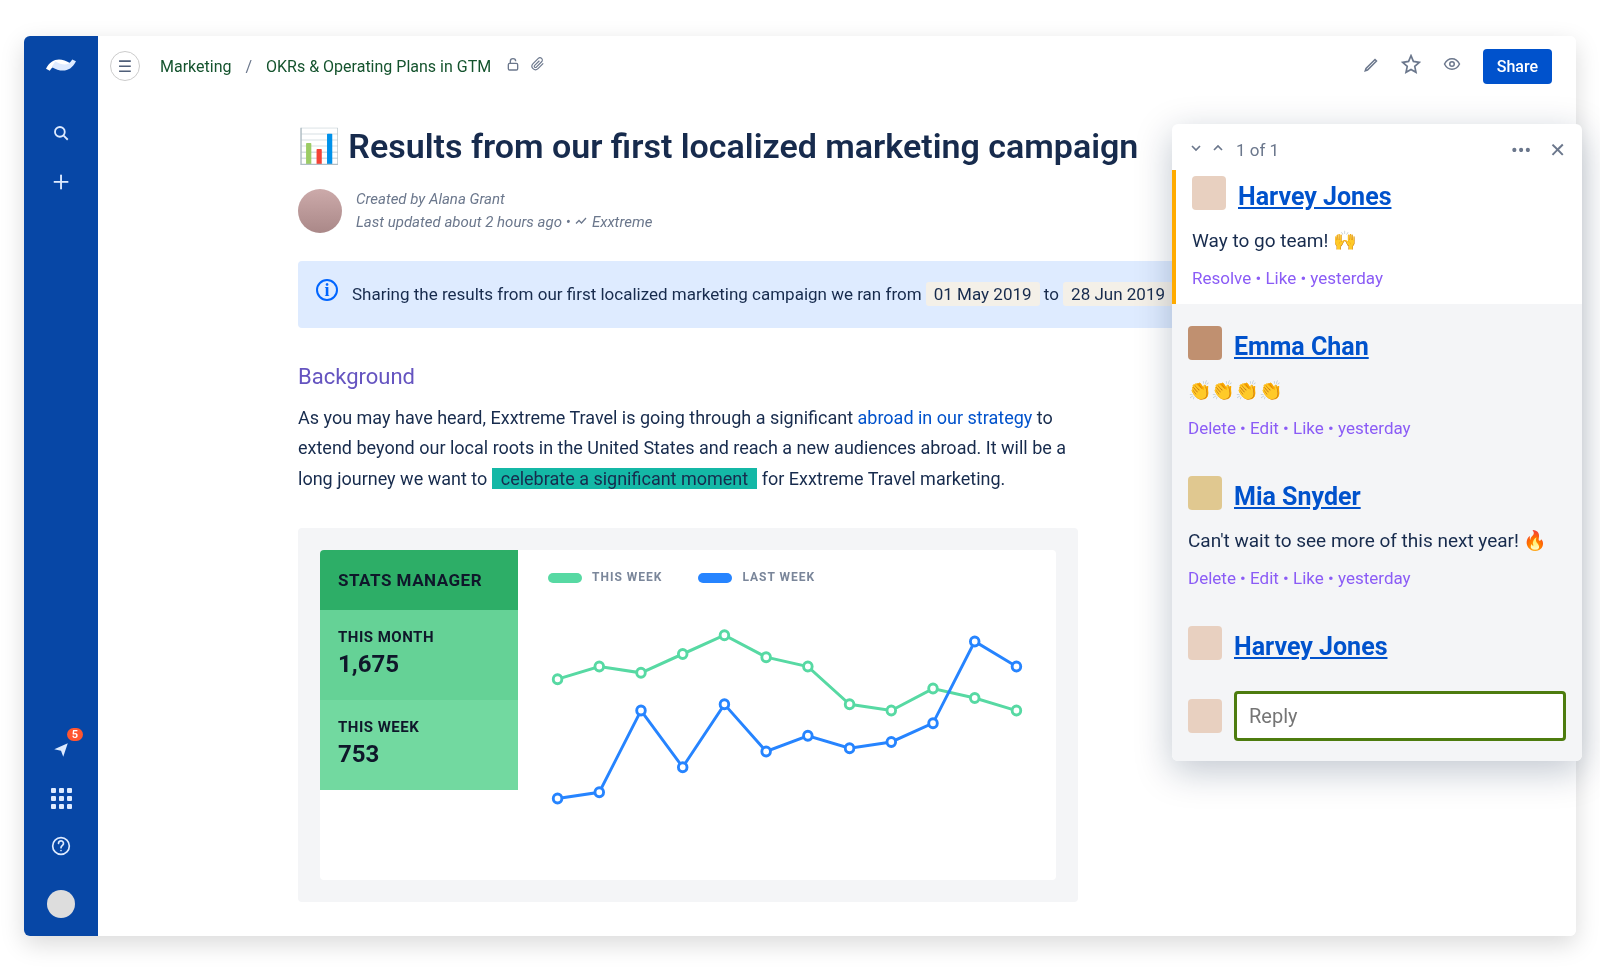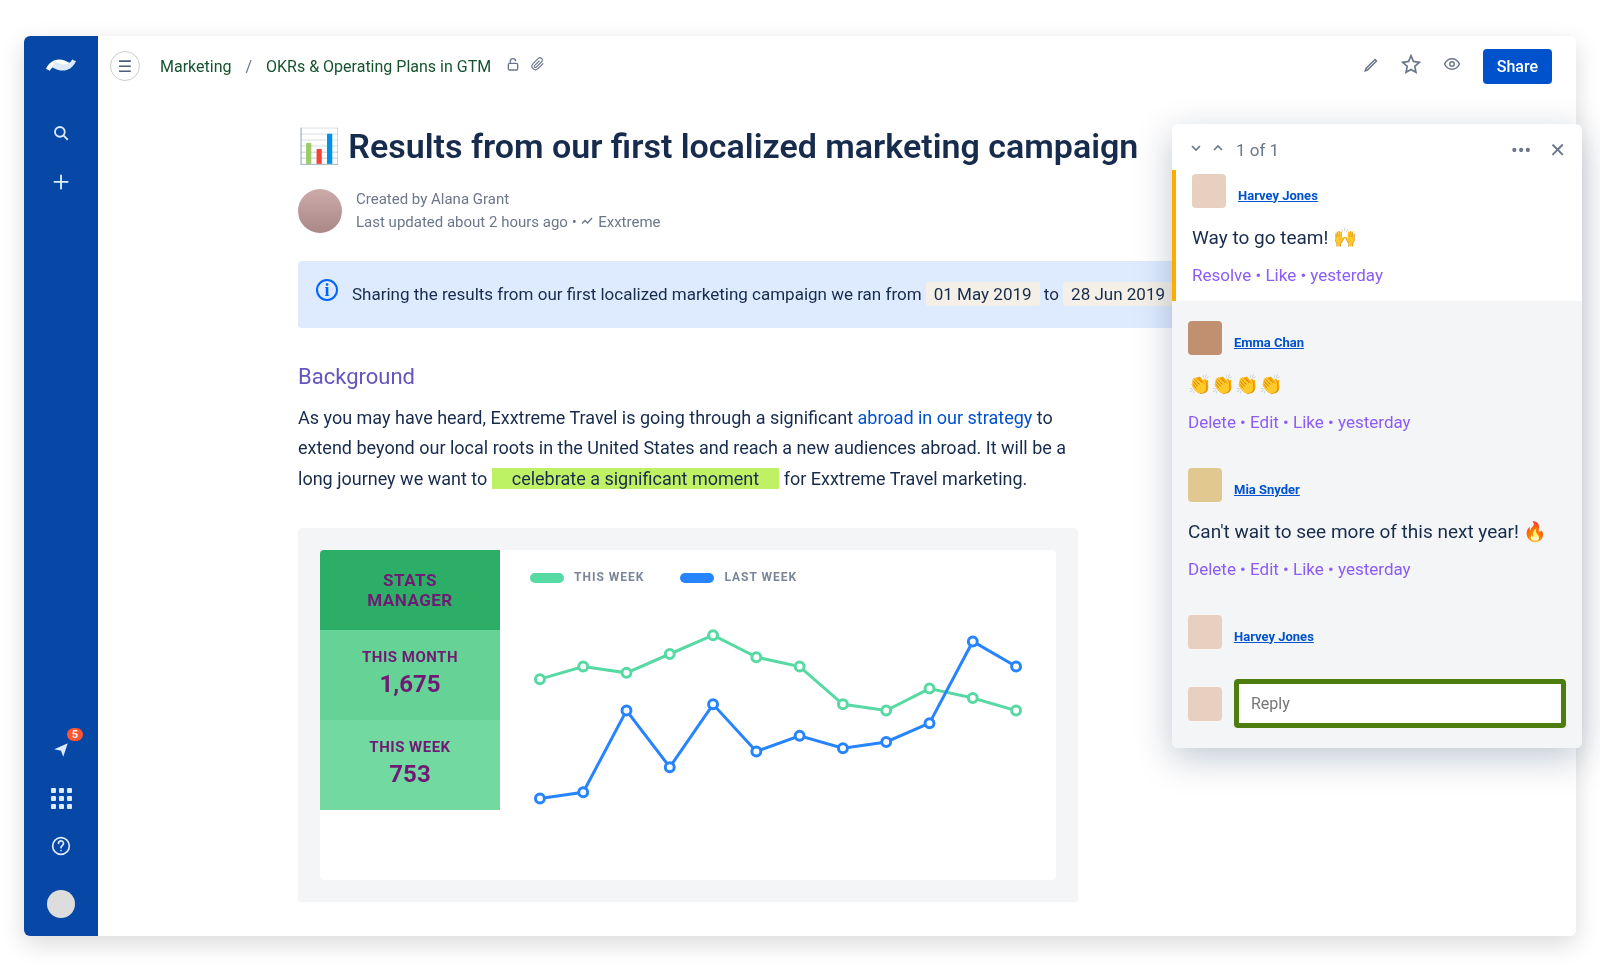--- a/index.html
+++ b/index.html
@@ -25,36 +25,36 @@
   .menu-btn { width:30px; height:30px; border:1px solid #ccc; border-radius:50%; display:flex; align-items:center; justify-content:center; font-size:16px; margin-right:20px; cursor:pointer; color:#505F79;}
   .crumb a { color:#14532d; text-decoration:none; }
   .crumb .sep { margin:0 10px; }
   .top-actions { margin-left:auto; display:flex; align-items:center; gap:20px; color:#6B778C; }
   .top-actions .icon-btn { cursor:pointer; }
   .share-btn { background:#0052CC; color:#fff; border:none; padding:8px 14px; border-radius:4px; font-size:16px; font-weight:500; cursor:pointer; }
 
   
   .content { padding: 0 160px 0 200px; }
   .page-title { font-size:34px; font-weight:600; color:#172B4D; margin-top:30px; display:flex; align-items:center; gap:8px; }
-  .meta { display:flex; align-items:center; margin-top:22px; gap:14px; }
+  .meta { display:flex; align-items:center; margin-top:22px; gap:14px;font-style:italic; }
   .meta .avatar { width:44px; height:44px; border-radius:50%; background:linear-gradient(#caa,#a88); }
   .meta-lines { color:#6B778C; font-size:15px; line-height:1.5; }
   .meta-lines .analytics { color:#6B778C; }
   .info-panel { background:#DEEBFF; border-radius:4px; padding:18px 18px; margin-top:28px; color:#172B4D; font-size:17px; line-height:1.8; display:flex; gap:14px; }
   .info-panel .i { color:#0065FF; font-size:18px; width:22px; height:22px; border:2px solid #0065FF; border-radius:50%; display:flex; align-items:center; justify-content:center; font-weight:700; flex-shrink:0; font-family:Georgia,serif; }
   .date-chip { background:#f4f0e8; padding:2px 8px; border-radius:3px; }
   .section-h { color:#6554C0; font-size:22px; font-weight:400; margin-top:36px; }
   .body-p { color:#172B4D; font-size:18px; line-height:1.7; margin-top:14px; max-width:780px; }
   .body-p a { color:#0052CC; text-decoration:none; }
-  .hl { background:#bef264; padding:0 20px; }
+  .hl { background:#14b8a6; padding:0 9px; }
 
   
   .chart-card { margin-top:34px; background:#F4F5F7; border-radius:4px; padding:22px; width:780px; }
   .chart { background:#fff; border-radius:4px; overflow:hidden; display:flex; height:330px; }
-  .chart-side { width:180px; color:#701a75;text-align:center; }
+  .chart-side { width:198px; color:#0f172a; }
   .chart-side .hdr { background:#2DAE67; padding:20px 18px; font-weight:700; font-size:17px; letter-spacing:0.5px; }
   .chart-side .row { padding:18px 18px 22px; }
   .chart-side .row.a { background:#55CC8A; }
   .chart-side .row.b { background:#65D296; }
   .chart-side .row.c { background:#72D9A0; }
   .chart-side .lbl { font-size:15px; font-weight:700; letter-spacing:0.5px; }
   .chart-side .val { font-size:24px; font-weight:700; margin-top:4px; }
   .chart-plot { flex:1; position:relative; padding:20px 30px 10px; }
   .legend { display:flex; gap:36px; margin-bottom:16px; font-size:12px; font-weight:700; letter-spacing:1px; color:#7A869A; align-items:center; }
   .legend .pill { width:34px; height:10px; border-radius:5px; display:inline-block; margin-right:10px; vertical-align:middle; }
@@ -64,27 +64,27 @@
   .comments { position:absolute; top:88px; right:-6px; width:410px; background:#fff; border-radius:6px; box-shadow:0 10px 36px rgba(9,30,66,0.25); overflow:hidden; }
   .c-top { display:flex; align-items:center; padding:14px 16px 8px; gap:10px; color:#6B778C; }
   .c-top .nav-arrows { display:flex; gap:6px; color:#6B778C; }
   .c-top .count { font-size:17px; color:#6B778C; }
   .c-top .right-icons { margin-left:auto; display:flex; gap:18px; color:#6B778C; font-size:20px; cursor:pointer; }
   .comment-block { padding:4px 16px 16px 16px; }
   .comment-block.first { border-left:4px solid #FFAB00; }
   .comment-block.rest { background:#F4F5F7; }
   .c-head { display:flex; align-items:center; gap:12px; }
   .c-head .av { width:34px; height:34px; border-radius:4px; background:#ccc; }
-  .c-head .name { color:#0052CC; font-weight:700; font-size:13px;margin-top:8px; }
+  .c-head .name { color:#0052CC; font-weight:700; font-size:25px;margin-top:8px; }
   .c-body { margin-top:18px; color:#172B4D; font-size:19px; }
   .c-actions { margin-top:16px; color:#8b5cf6; font-size:17px; }
   .c-actions span { cursor:pointer; }
   .reply-row { display:flex; align-items:center; gap:12px; padding:14px 16px 20px; background:#F4F5F7; }
   .reply-row .av { width:34px; height:34px; border-radius:4px; background:#ccc; }
-  .reply-input { flex:1; border:5px solid #4d7c0f; border-radius:4px; padding:10px 12px; font-size:16px; color:#ef4444; background:#fff; }
+  .reply-input { flex:1; border:3px solid #4d7c0f; border-radius:4px; padding:10px 12px; font-size:20px; color:#ef4444; background:#fff; }
 
   svg.icon { width:18px; height:18px; }
 </style>
 </head>
 <body>
 
 <div class="app">
 
   <div class="rail">
     <div class="logo">

